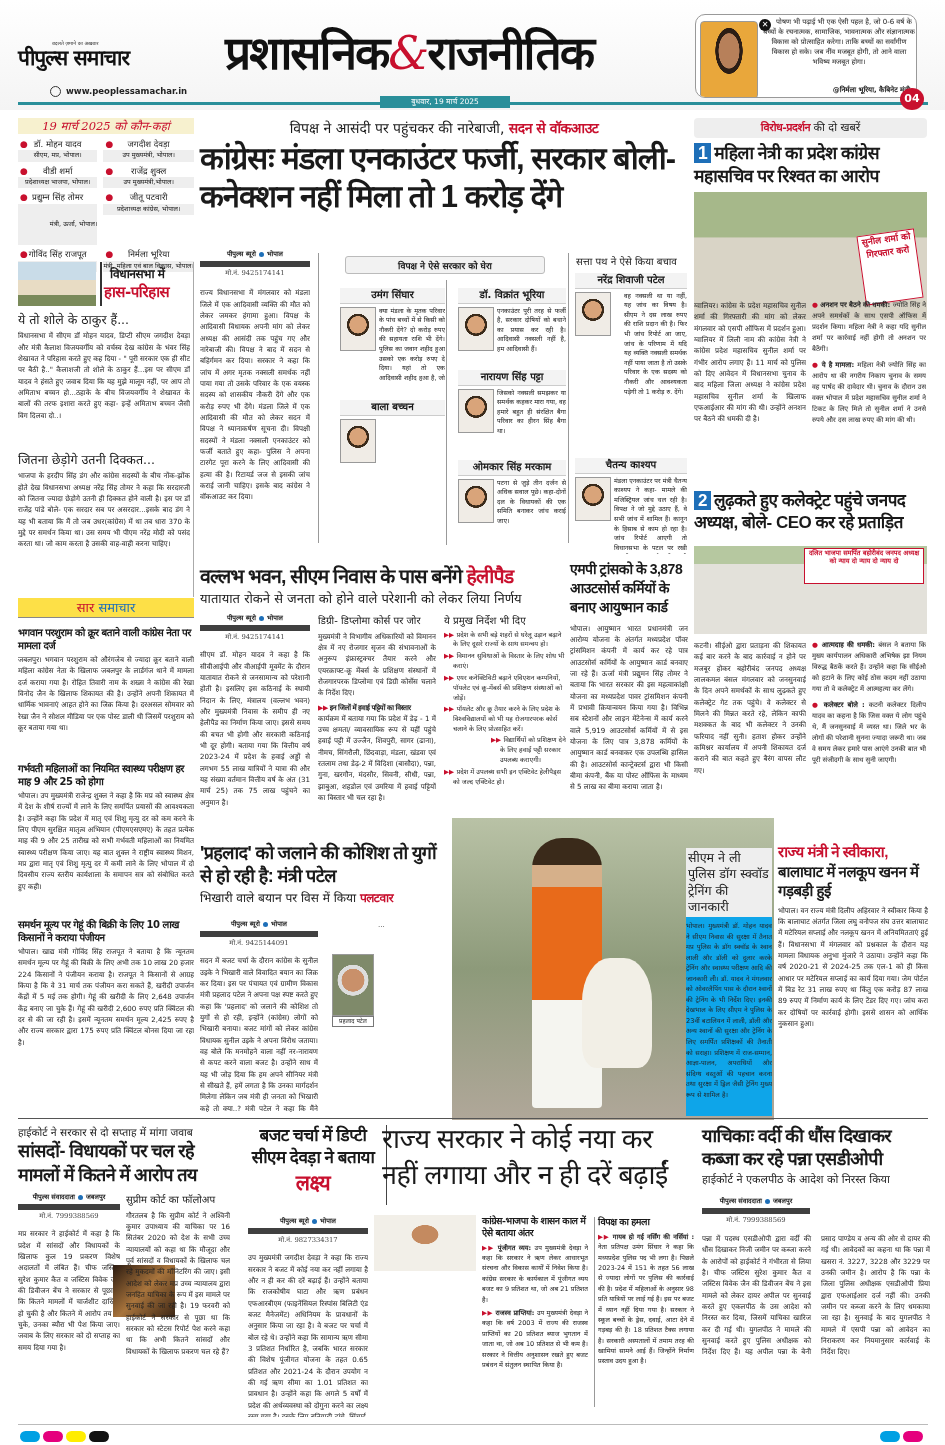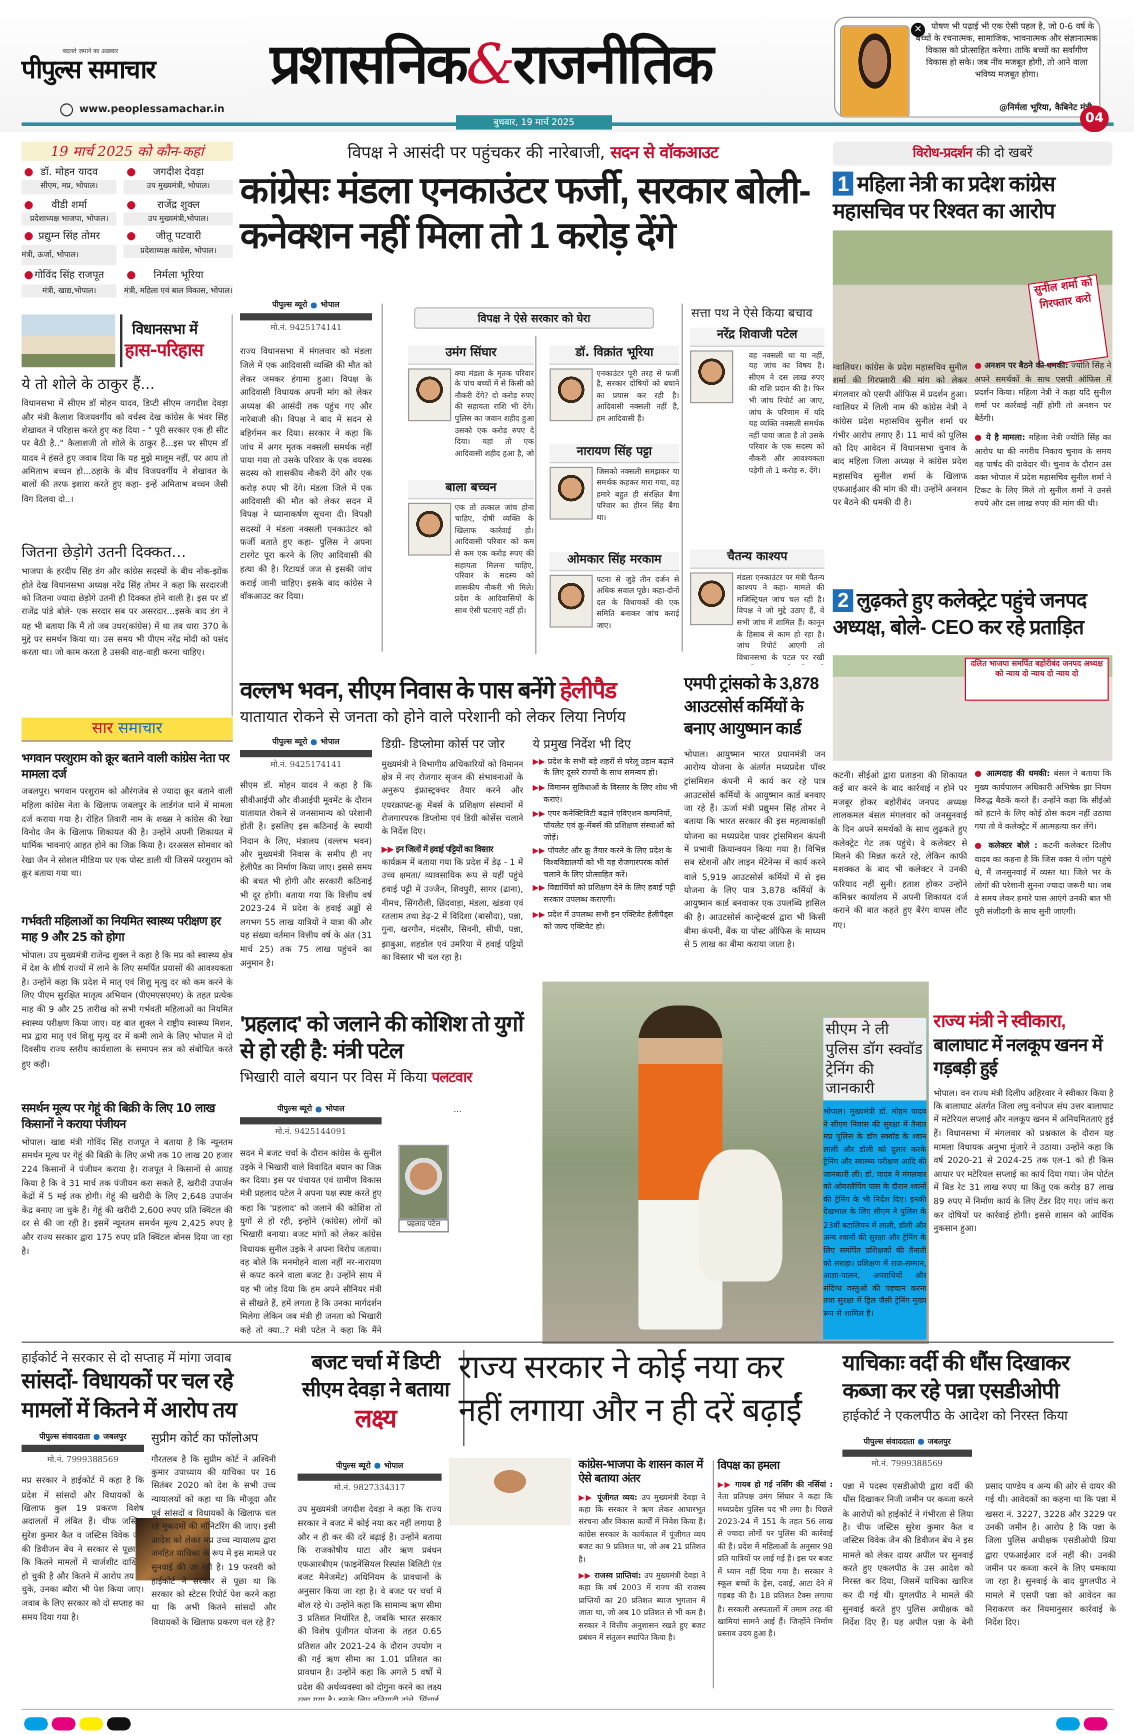--- a/index.html
+++ b/index.html
@@ -58,21 +58,21 @@
       <div>
         <div style="font-size: 8.5px; text-align: center; position: relative;"><span class="pin" style="position: absolute; left: 2px; top: 0px;">●</span><span>वीडी शर्मा</span></div>
         <div style="background: rgb(238, 238, 238); font-size: 6.5px; text-align: center; padding: 1px 0px; white-space: nowrap; overflow: hidden;">प्रदेशाध्यक्ष भाजपा, भोपाल।</div>
       </div>
       <div>
         <div style="font-size: 8.5px; text-align: center; position: relative;"><span class="pin" style="position: absolute; left: 2px; top: 0px;">●</span><span>राजेंद्र शुक्ल</span></div>
         <div style="background: rgb(238, 238, 238); font-size: 6.5px; text-align: center; padding: 1px 0px; white-space: nowrap; overflow: hidden;">उप मुख्यमंत्री,भोपाल।</div>
       </div>
       <div>
         <div style="font-size: 8.5px; text-align: center; position: relative;"><span class="pin" style="position: absolute; left: 2px; top: 0px;">●</span><span>प्रद्युम्न सिंह तोमर</span></div>
-        <div style="background: rgb(238, 238, 238); font-size: 6.5px; text-align: left; padding: 4px 0px; white-space: nowrap; overflow: hidden;">मंत्री, ऊर्जा, भोपाल।</div>
+        <div style="background: rgb(238, 238, 238); font-size: 6.5px; text-align: right; padding: 16px 0px; white-space: nowrap; overflow: hidden;">मंत्री, ऊर्जा, भोपाल।</div>
       </div>
       <div>
         <div style="font-size: 8.5px; text-align: center; position: relative;"><span class="pin" style="position: absolute; left: 2px; top: 0px;">●</span><span>जीतू पटवारी</span></div>
         <div style="background: rgb(238, 238, 238); font-size: 6.5px; text-align: center; padding: 1px 0px; white-space: nowrap; overflow: hidden;">प्रदेशाध्यक्ष कांग्रेस, भोपाल।</div>
       </div>
       <div>
         <div style="font-size: 8.5px; text-align: center; position: relative;"><span class="pin" style="position: absolute; left: 2px; top: 0px;">●</span><span>गोविंद सिंह राजपूत</span></div>
         <div style="background: rgb(238, 238, 238); font-size: 6.5px; text-align: center; padding: 1px 0px; white-space: nowrap; overflow: hidden;">मंत्री, खाद्य,भोपाल।</div>
       </div>
       <div>
@@ -138,21 +138,20 @@
         <div style="font-size: 10px; font-weight: bold; text-align: center; border-bottom: 1px solid rgb(204, 204, 204); background: rgb(243, 243, 243);">उमंग सिंघार</div>
         <div style="display: flex; gap: 3px; margin-top: 3px;">
           <div class="face" style="flex: 0 0 36px; height: 44px;"></div>
           <div class="txt" style="font-size: 6.4px; line-height: 1.5; height: 74px;">क्या मंडला के मृतक परिवार के पांच बच्चों में से किसी को नौकरी देंगे? दो करोड़ रुपए की सहायता राशि भी देंगे। पुलिस का जवान शहीद हुआ उसको एक करोड़ रुपए दे दिया। यहां तो एक आदिवासी शहीद हुआ है, जो नक्सलाइट नहीं है।</div>
         </div>
       </div>
       <div class="abs" style="left: 140px; top: 282px; width: 105px; height: 118px;">
         <div style="font-size: 10px; font-weight: bold; text-align: center; border-bottom: 1px solid rgb(204, 204, 204); background: rgb(243, 243, 243);">बाला बच्चन</div>
         <div style="display: flex; gap: 3px; margin-top: 3px;">
           <div class="face" style="flex: 0 0 36px; height: 44px;"></div>
-          <div class="txt" style="font-size: 6.4px; line-height: 1.5; height: 100px;">एक तो तत्काल जांच होना चाहिए, दोषी व्यक्ति के खिलाफ कार्रवाई हो। आदिवासी परिवार को कम से कम एक करोड़ रुपए की सहायता मिलना चाहिए, परिवार के सदस्य को शासकीय नौकरी भी मिले। प्रदेश के आदिवासियों के साथ ऐसी घटनाएं नहीं हों।</div>
         </div>
       </div>
       <div class="abs" style="left: 258px; top: 170px; width: 108px; height: 72px;">
         <div style="font-size: 10px; font-weight: bold; text-align: center; border-bottom: 1px solid rgb(204, 204, 204); background: rgb(243, 243, 243);">डॉ. विक्रांत भूरिया</div>
         <div style="display: flex; gap: 3px; margin-top: 3px;">
           <div class="face" style="flex: 0 0 36px; height: 44px;"></div>
           <div class="txt" style="font-size: 6.4px; line-height: 1.5; height: 54px;">एनकाउंटर पूरी तरह से फर्जी है, सरकार दोषियों को बचाने का प्रयास कर रही है। आदिवासी नक्सली नहीं है, हम आदिवासी हैं।</div>
         </div>
       </div>
       <div class="abs" style="left: 258px; top: 252px; width: 108px; height: 70px;">
@@ -203,21 +202,21 @@
     <div class="hl" style="font-size:7px;margin-top:2px"><span class="red">▶▶ </span><span>इन जिलों में हवाई पट्टियों का विस्तार</span></div>
     <div class="txt" style="height:100px">कार्यक्रम में बताया गया कि प्रदेश में डेढ़ - 1 में उच्च क्षमता/ व्यावसायिक रूप से यहीं पहुंचे हवाई पट्टी में उज्जैन, शिवपुरी, सागर (ढाना), नीमच, सिंगरौली, छिंदवाड़ा, मंडला, खंडवा एवं रतलाम तथा डेढ़-2 में विदिशा (बासौदा), पन्ना, गुना, खरगौन, मंदसौर, सिवनी, सीधी, पन्ना, झाबुआ, शहडोल एवं उमरिया में हवाई पट्टियों का विस्तार भी चल रहा है।</div>
   </div>
   <div class="abs" style="left:244px;top:52px;width:122px">
     <div style="font-size:10px;white-space:nowrap">ये प्रमुख निर्देश भी दिए</div>
     <div id="directives">
         <div style="font-size: 6.6px; line-height: 1.5; margin-top: 2px; padding-left: 9px; text-indent: -9px;"><span class="bul">▶▶ </span><span>प्रदेश के सभी बड़े शहरों से घरेलू उड़ान बढ़ाने के लिए दूसरे राज्यों के साथ समन्वय हो।</span></div>
         <div style="font-size: 6.6px; line-height: 1.5; margin-top: 2px; padding-left: 9px; text-indent: -9px;"><span class="bul">▶▶ </span><span>विमानन सुविधाओं के विस्तार के लिए शोध भी कराएं।</span></div>
         <div style="font-size: 6.6px; line-height: 1.5; margin-top: 2px; padding-left: 9px; text-indent: -9px;"><span class="bul">▶▶ </span><span>एयर कनेक्टिविटी बढ़ाने एविएशन कम्पनियों, पॉयलेट एवं क्रू-मेंबर्स की प्रशिक्षण संस्थाओं को जोड़ें।</span></div>
         <div style="font-size: 6.6px; line-height: 1.5; margin-top: 1px; padding-left: 9px; text-indent: -9px;"><span class="bul">▶▶ </span><span>पॉयलेट और क्रू तैयार करने के लिए प्रदेश के विश्वविद्यालयों को भी यह रोजगारपरक कोर्स चलाने के लिए प्रोत्साहित करें।</span></div>
-        <div style="font-size: 6.6px; line-height: 1.5; margin-top: 2px; padding-left: 9px; text-indent: -9px;"><span class="bul">▶▶ </span><span>विद्यार्थियों को प्रशिक्षण देने के लिए हवाई पट्टी सरकार उपलब्ध कराएगी।</span></div>
+        <div style="font-size: 6.6px; line-height: 1.5; margin-top: 2px; padding-left: 9px; text-indent: -9px; margin-left: 47px;"><span class="bul">▶▶ </span><span>विद्यार्थियों को प्रशिक्षण देने के लिए हवाई पट्टी सरकार उपलब्ध कराएगी।</span></div>
         <div style="font-size: 6.6px; line-height: 1.5; margin-top: 2px; padding-left: 9px; text-indent: -9px;"><span class="bul">▶▶ </span><span>प्रदेश में उपलब्ध सभी इन एक्टिवेट हेलीपैड्स को जल्द एक्टिवेट हो।</span></div>
       </div>
   </div>
 </div>
 
 <div class="abs" style="left:570px;top:560px;width:118px;height:250px">
   <div class="hl cond" style="font-size:14px;line-height:1.35">एमपी ट्रांसको के 3,878 आउटसोर्स कर्मियों के बनाए आयुष्मान कार्ड</div>
   <div class="txt" style="margin-top:6px;height:190px">भोपाल। आयुष्मान भारत प्रधानमंत्री जन आरोग्य योजना के अंतर्गत मध्यप्रदेश पॉवर ट्रांसमिशन कंपनी में कार्य कर रहे पात्र आउटसोर्स कर्मियों के आयुष्मान कार्ड बनवाए जा रहे हैं। ऊर्जा मंत्री प्रद्युमन सिंह तोमर ने बताया कि भारत सरकार की इस महत्वाकांक्षी योजना का मध्यप्रदेश पावर ट्रांसमिशन कंपनी में प्रभावी क्रियान्वयन किया गया है। विभिन्न सब स्टेशनों और लाइन मेंटेनेन्स में कार्य करने वाले 5,919 आउटसोर्स कर्मियों में से इस योजना के लिए पात्र 3,878 कर्मियों के आयुष्मान कार्ड बनवाकर एक उपलब्धि हासिल की है। आउटसोर्स कान्ट्रेक्टर्स द्वारा भी किसी बीमा कंपनी, बैंक या पोस्ट ऑफिस के माध्यम से 5 लाख का बीमा कराया जाता है।</div>
 </div>
 

